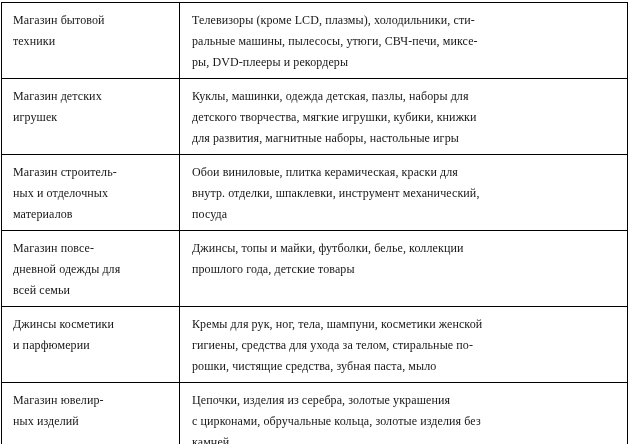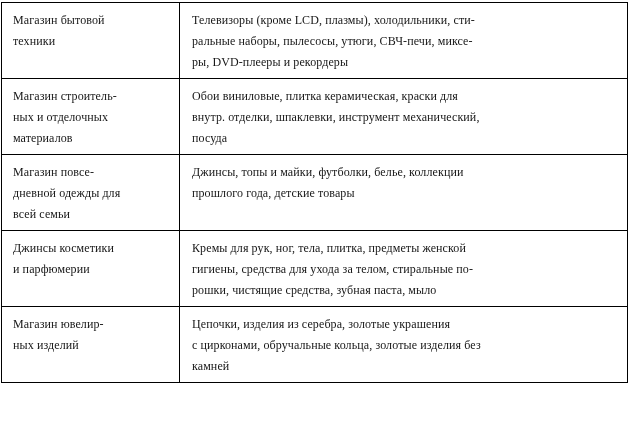--- a/index.html
+++ b/index.html
@@ -60,42 +60,49 @@
 </head>
 <body>
 
 <div class="page">
   <table class="assortment">
     <tbody>
       <tr>
         <td class="cat">Магазин бытовой
 техники</td>
         <td class="goods">Телевизоры (кроме LCD, плазмы), холодильники, сти-
-ральные наборы, пылесосы, утюги, СВЧ-печи, миксе-
+ральные машины, пылесосы, утюги, СВЧ-печи, миксе-
 ры, DVD-плееры и рекордеры</td>
+      </tr>
+      <tr>
+        <td class="cat">Магазин детских
+игрушек</td>
+        <td class="goods">Куклы, машинки, одежда детская, пазлы, наборы для
+детского творчества, мягкие игрушки, кубики, книжки
+для развития, магнитные наборы, настольные игры</td>
       </tr>
       <tr>
         <td class="cat">Магазин строитель-
 ных и отделочных
 материалов</td>
         <td class="goods">Обои виниловые, плитка керамическая, краски для
 внутр. отделки, шпаклевки, инструмент механический,
 посуда</td>
       </tr>
       <tr>
         <td class="cat">Магазин повсе-
 дневной одежды для
 всей семьи</td>
         <td class="goods">Джинсы, топы и майки, футболки, белье, коллекции
 прошлого года, детские товары</td>
       </tr>
       <tr>
         <td class="cat">Джинсы косметики
 и парфюмерии</td>
-        <td class="goods">Кремы для рук, ног, тела, плитка, предметы женской
+        <td class="goods">Кремы для рук, ног, тела, шампуни, косметики женской
 гигиены, средства для ухода за телом, стиральные по-
 рошки, чистящие средства, зубная паста, мыло</td>
       </tr>
       <tr>
         <td class="cat">Магазин ювелир-
 ных изделий</td>
         <td class="goods">Цепочки, изделия из серебра, золотые украшения
 с цирконами, обручальные кольца, золотые изделия без
 камней</td>
       </tr>

